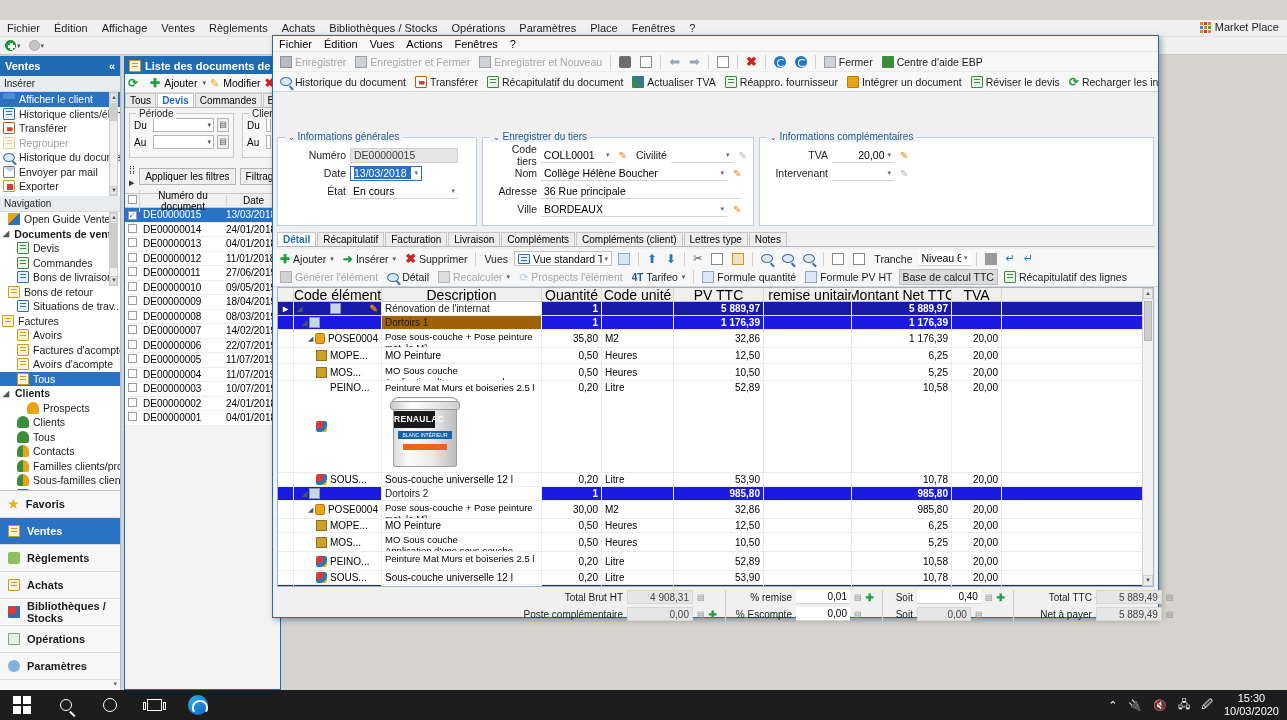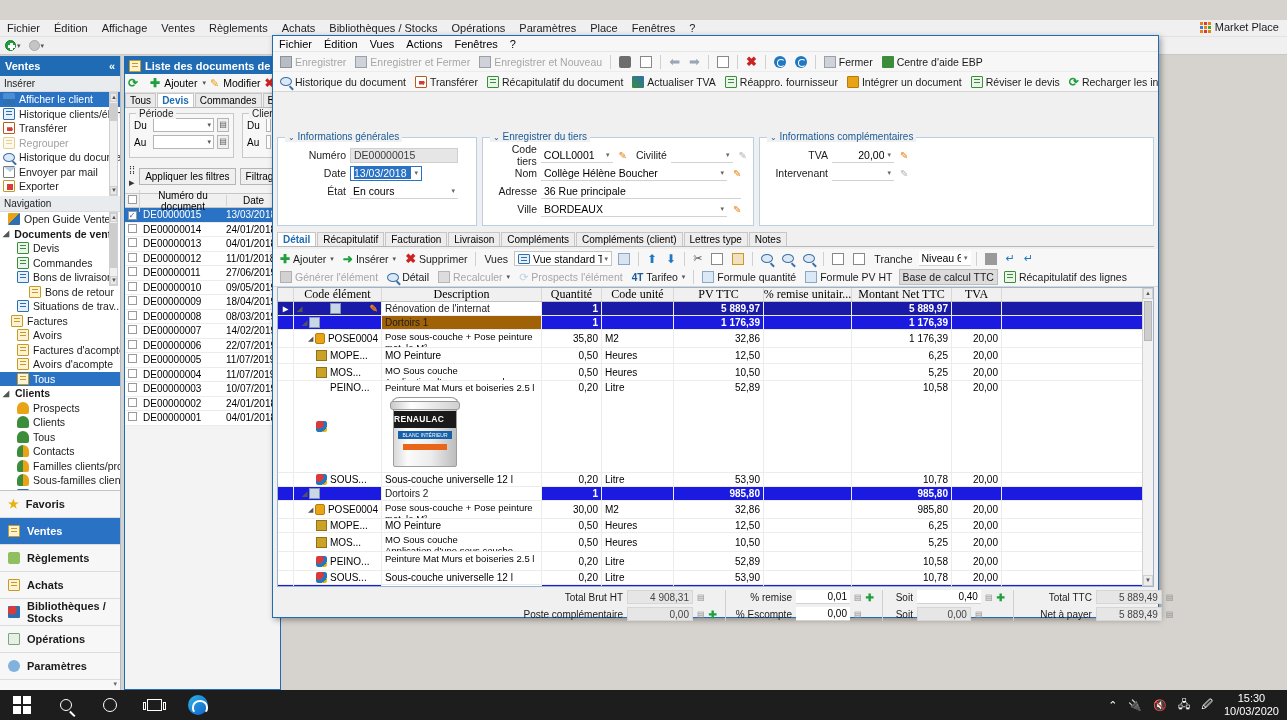--- a/index.html
+++ b/index.html
@@ -214,21 +214,21 @@
   .finput.sel-date{border:1px solid #2a72c4;}
   .sel-txt{background:#2a72c4;color:#fff;}
   .pen{color:#e8830c;font-size:10px;margin-left:2px;}
   .pen.gray{color:#b5b5b5;}
   
   .dtabs{display:flex;align-items:flex-end;margin:6px 4px 0 4px;border-bottom:1px solid #b7b7b7;height:15px;font-size:10px;}
   .dtab{padding:1px 5px;border:1px solid #c6c6c6;border-bottom:none;background:#ededed;margin-right:1px;white-space:nowrap;}
   .dtab.act{background:#fff;color:#1f6cb4;font-weight:bold;}
   
   .gwrap{margin:0 4px;border:1px solid #9bb4cc;background:#fff;position:relative;height:300px;overflow:hidden;}
-  .ghead{display:flex;height:14px;background:#f0f0f0;border-bottom:1px solid #c2c2c2;font-size:12px;font-family:Liberation Serif, serif;}
+  .ghead{display:flex;height:14px;background:#f0f0f0;border-bottom:1px solid #c2c2c2;font-size:14px;}
   .ghead div{display:flex;align-items:center;justify-content:center;border-right:1px solid #d8d8d8;overflow:hidden;white-space:nowrap;}
   .grow{display:flex;font-size:10px;border-bottom:1px solid #ececec;min-height:14px;}
   .grow > div{border-right:1px solid #ececec;padding:0 3px;display:flex;align-items:center;overflow:hidden;}
   .grow .c-desc{align-items:flex-start;padding-top:1px;line-height:11px;}
   .grow.lvl-top{background:#1a1aa8;color:#fff;font-weight:bold;}
   .grow.lvl-sec{background:#1a1ae0;color:#fff;font-weight:bold;}
   .num{justify-content:flex-end;}
   .gscroll{position:absolute;right:0;top:0;width:11px;bottom:0;background:#f2f2f2;border-left:1px solid #d2d2d2;}
   .gscroll .arr{height:11px;background:#ececec;border:1px solid #d0d0d0;font-size:6px;text-align:center;line-height:9px;color:#555;}
   .gscroll .thumb{position:absolute;left:1px;right:1px;top:13px;height:40px;background:#cdcdcd;border:1px solid #b6b6b6;}
@@ -240,21 +240,21 @@
   .tlbl{text-align:right;color:#1b1b1b;}
   .tval{height:14px;border:1px solid #d0d0d0;background:#fff;display:flex;align-items:center;justify-content:flex-end;padding:0 3px;}
   .tval.ro{background:#e6e6e6;border-color:#d6d6d6;color:#444;}
   .tval.flat{border:none;border-bottom:1px solid #d2d2d2;}
   .tminiIco{font-size:8px;color:#8a8a8a;}
   .tplus{color:#1fa03c;font-weight:bold;font-size:10px;}
   
   .paintcan{width:74px;height:74px;position:relative;margin:2px 0 2px 4px;}
   .pc-body{position:absolute;left:4px;top:10px;width:64px;height:62px;background:linear-gradient(90deg,#d9d9d9 0%,#fbfbfb 22%,#ececec 60%,#bdbdbd 100%);border:1px solid #9e9e9e;border-radius:2px;}
   .pc-lid{position:absolute;left:1px;top:6px;width:70px;height:9px;background:linear-gradient(90deg,#c9c9c9,#fff 30%,#d0d0d0);border:1px solid #9a9a9a;border-radius:3px;}
-  .pc-black{position:absolute;left:5px;top:16px;width:62px;height:17px;background:#1a1a1a;}
+  .pc-black{position:absolute;left:5px;top:16px;width:41px;height:17px;background:#1a1a1a;}
   .pc-black .brand{color:#fff;font-size:8.5px;font-weight:bold;text-align:center;line-height:17px;letter-spacing:.3px;}
   .pc-blue{position:absolute;left:9px;top:36px;width:54px;height:8px;background:#1661a8;}
   .pc-blue span{color:#fff;font-size:5px;display:block;text-align:center;line-height:8px;}
   .pc-orange{position:absolute;left:14px;top:49px;width:44px;height:6px;background:#e8651a;}
   .pc-handle{position:absolute;left:2px;top:2px;width:68px;height:10px;border:1.5px solid #9a9a9a;border-bottom:none;border-radius:8px 8px 0 0;}
   .texp{font-size:7px;color:#555;width:7px;display:inline-block;}
   .tico{width:11px;height:11px;display:inline-block;}
   .tico.grp{background:#c8d6e5;border:1px solid #7f96ad;}
   .tico.pose{background:#e8a317;border:1px solid #b57c0a;border-radius:2px;}
   .tico.mo{background:#c9a227;border:1px solid #8f7215;}
@@ -373,29 +373,29 @@
           <span>Devis</span>
         </div>
       <div class="lp-item" style="padding-left:17px">
           <span class="ico ico-green-doc"></span>
           <span>Commandes</span>
         </div>
       <div class="lp-item" style="padding-left:17px">
           <span class="ico ico-blue-doc"></span>
           <span>Bons de livraison</span>
         </div>
-      <div class="lp-item" style="padding-left:29px">
+      <div class="lp-item" style="padding-left:8px">
           <span class="ico ico-yellow-doc"></span>
           <span>Bons de retour</span>
         </div>
       <div class="lp-item" style="padding-left:17px">
           <span class="ico ico-blue-doc"></span>
           <span>Situations de trav...</span>
         </div>
-      <div class="lp-item" style="padding-left:11px">
+      <div class="lp-item" style="padding-left:2px">
           <span class="ico ico-yellow-doc"></span>
           <span>Factures</span>
         </div>
       <div class="lp-item" style="padding-left:17px">
           <span class="ico ico-yellow-doc"></span>
           <span>Avoirs</span>
         </div>
       <div class="lp-item" style="padding-left:17px">
           <span class="ico ico-yellow-doc"></span>
           <span>Factures d'acompte</span>
@@ -405,21 +405,21 @@
           <span>Avoirs d'acompte</span>
         </div>
       <div class="lp-item sel" style="padding-left:17px">
           <span class="ico ico-yellow-doc"></span>
           <span>Tous</span>
         </div>
       <div class="lp-item bold">
           <span class="lp-tri">◢</span>
           <span>Clients</span>
         </div>
-      <div class="lp-item" style="padding-left:17px">
+      <div class="lp-item" style="padding-left:27px">
           <span class="ico ico-user-y"></span>
           <span>Prospects</span>
         </div>
       <div class="lp-item" style="padding-left:17px">
           <span class="ico ico-user-g"></span>
           <span>Clients</span>
         </div>
       <div class="lp-item" style="padding-left:17px">
           <span class="ico ico-user-g"></span>
           <span>Tous</span>

